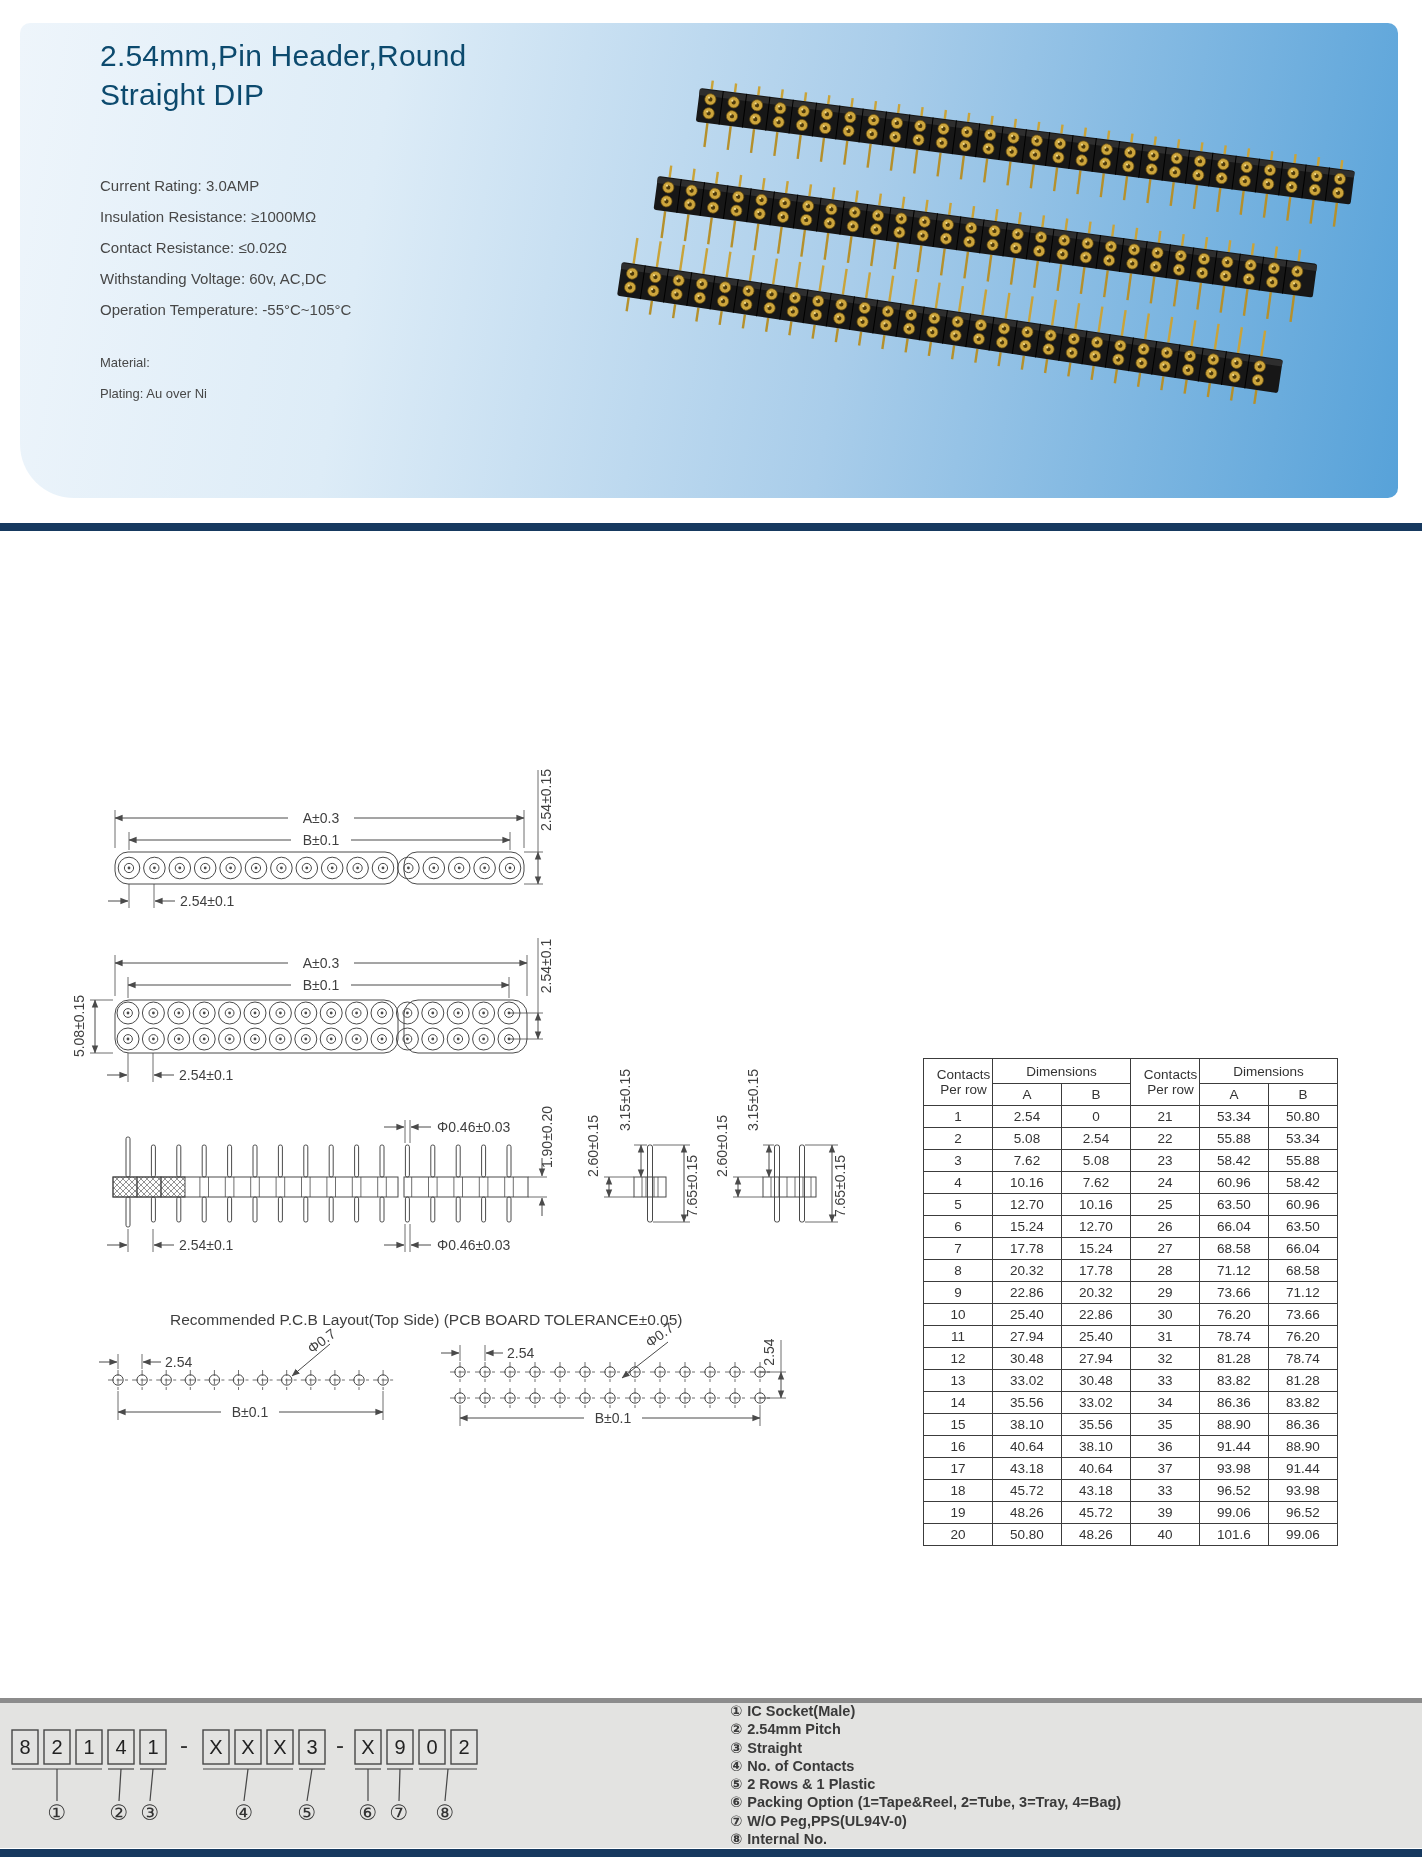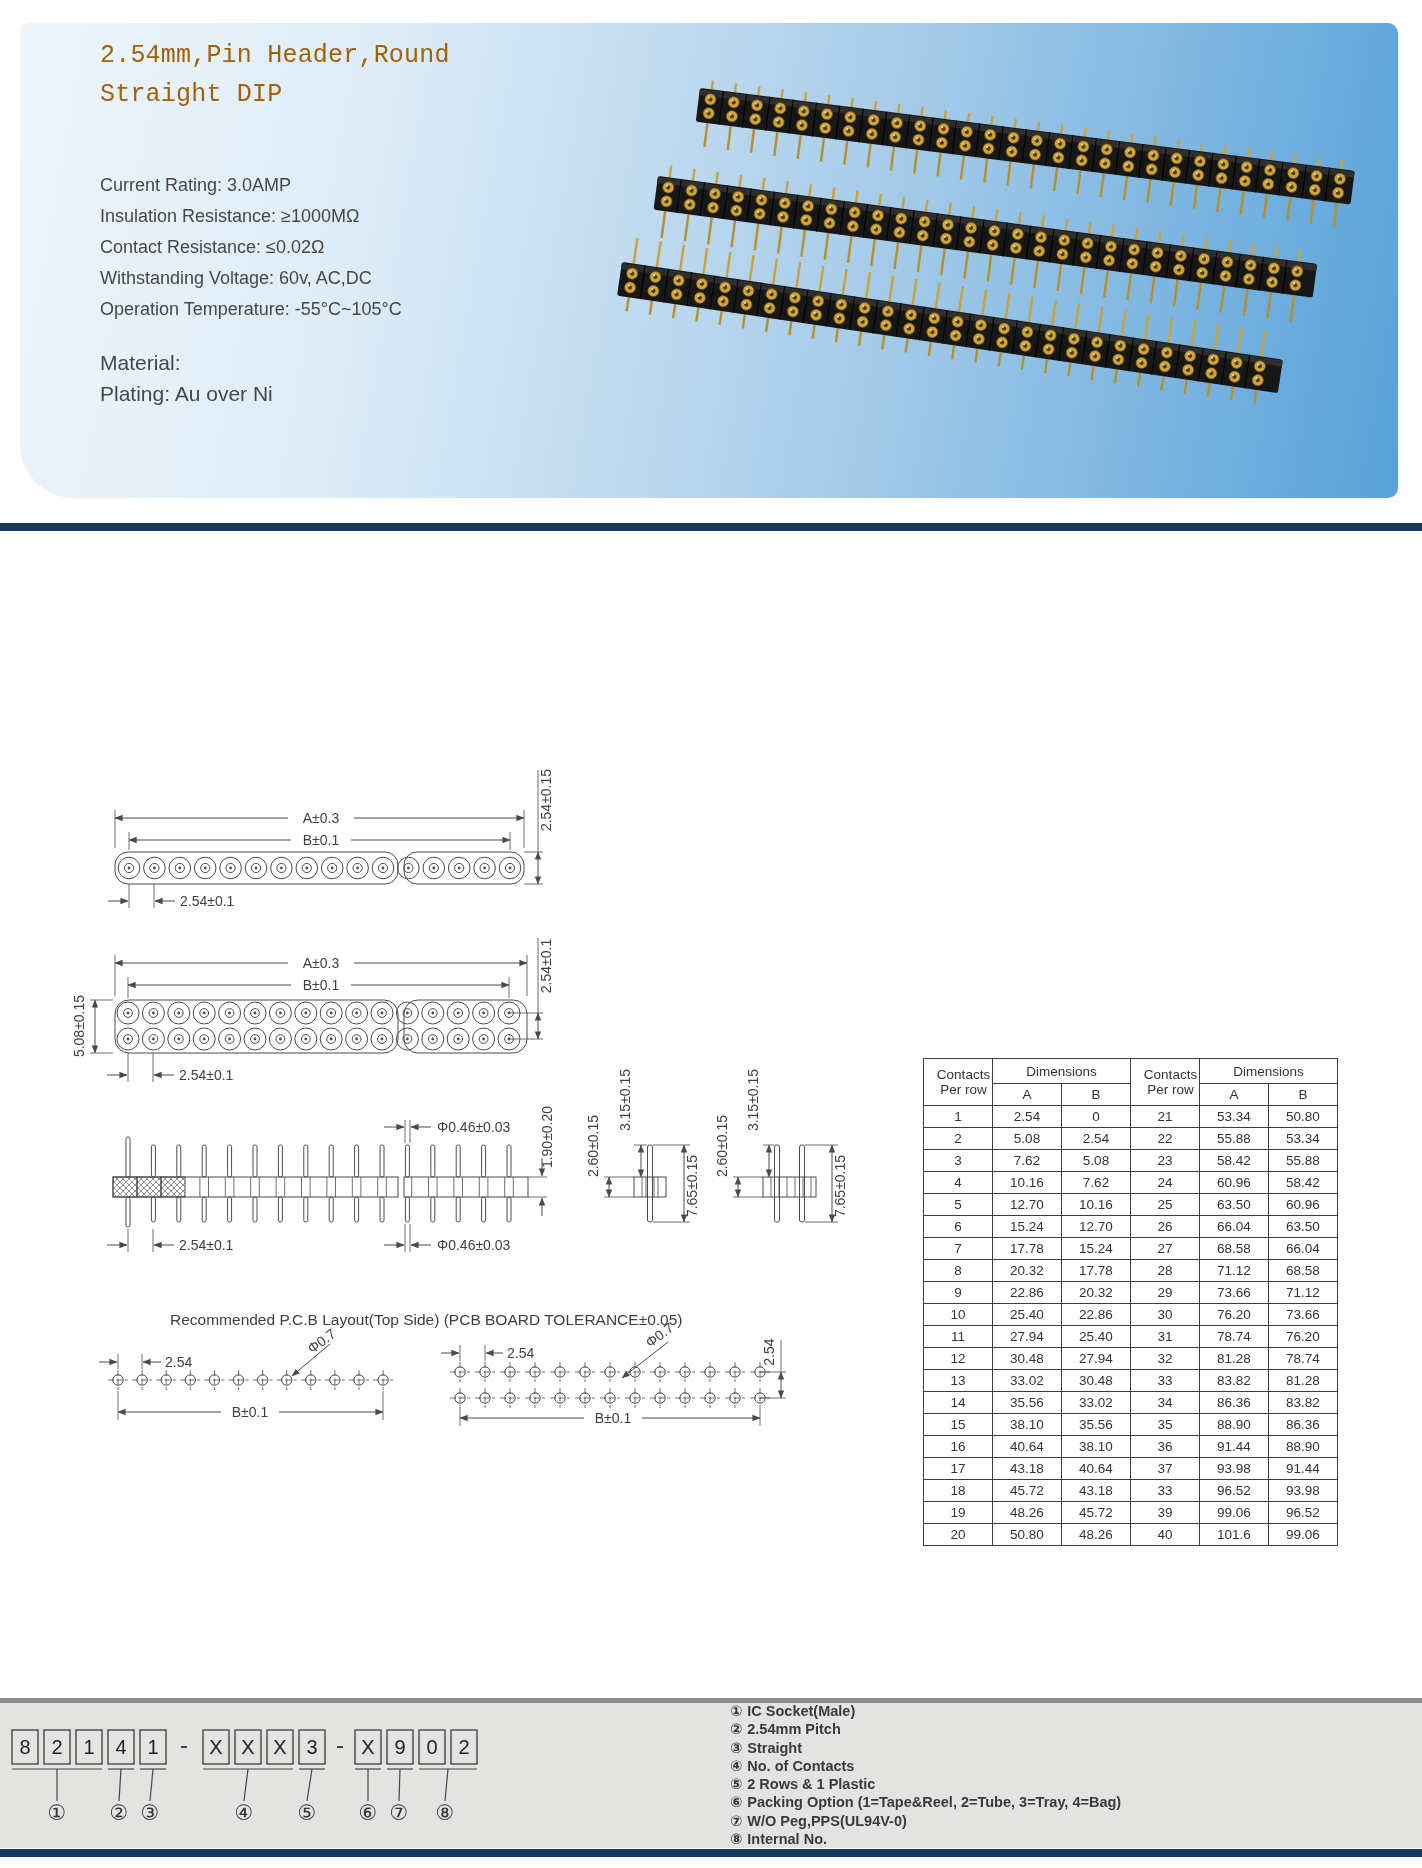--- a/index.html
+++ b/index.html
@@ -3,23 +3,23 @@
 <meta charset="utf-8">
 <style>
   html,body{margin:0;padding:0;background:#fff;}
   #page{position:relative;width:1422px;height:1868px;background:#fff;overflow:hidden;
         font-family:"Liberation Sans","DejaVu Sans",sans-serif;}
 
   
   .blue-panel{position:absolute;left:20px;top:23px;width:1378px;height:475px;
     border-radius:10px 10px 10px 54px;
     background:linear-gradient(100deg,#eef5fb 0%,#ddecf7 26%,#a9cdea 60%,#57a2d9 100%);}
-  .title{position:absolute;left:100px;top:36px;font-size:25px;line-height:39px;color:#a16207;letter-spacing:.2px;font-family:Liberation Mono, monospace;}
-  .specs{position:absolute;left:100px;top:170px;font-size:18px;line-height:31px;color:#474747;}
-  .materials{position:absolute;left:100px;top:347px;font-size:21px;line-height:31px;color:#474747;}
+  .title{position:absolute;left:100px;top:36px;font-size:30px;line-height:39px;color:#0c4a6e;letter-spacing:.2px;}
+  .specs{position:absolute;left:100px;top:170px;font-size:15px;line-height:31px;color:#474747;}
+  .materials{position:absolute;left:100px;top:347px;font-size:13px;line-height:31px;color:#474747;}
   .photo{position:absolute;left:600px;top:30px;}
 
   
   .navy-bar-mid{position:absolute;left:0;top:523px;width:1422px;height:8px;background:#16395f;}
   .navy-bar-bottom{position:absolute;left:0;top:1849px;width:1422px;height:8px;background:#16395f;}
 
   
   #drawings{position:absolute;left:0;top:532px;}
   #drawings text{fill:#3f3f3f;}
   .ln{stroke:#4a4a4a;stroke-width:1;fill:none;}

